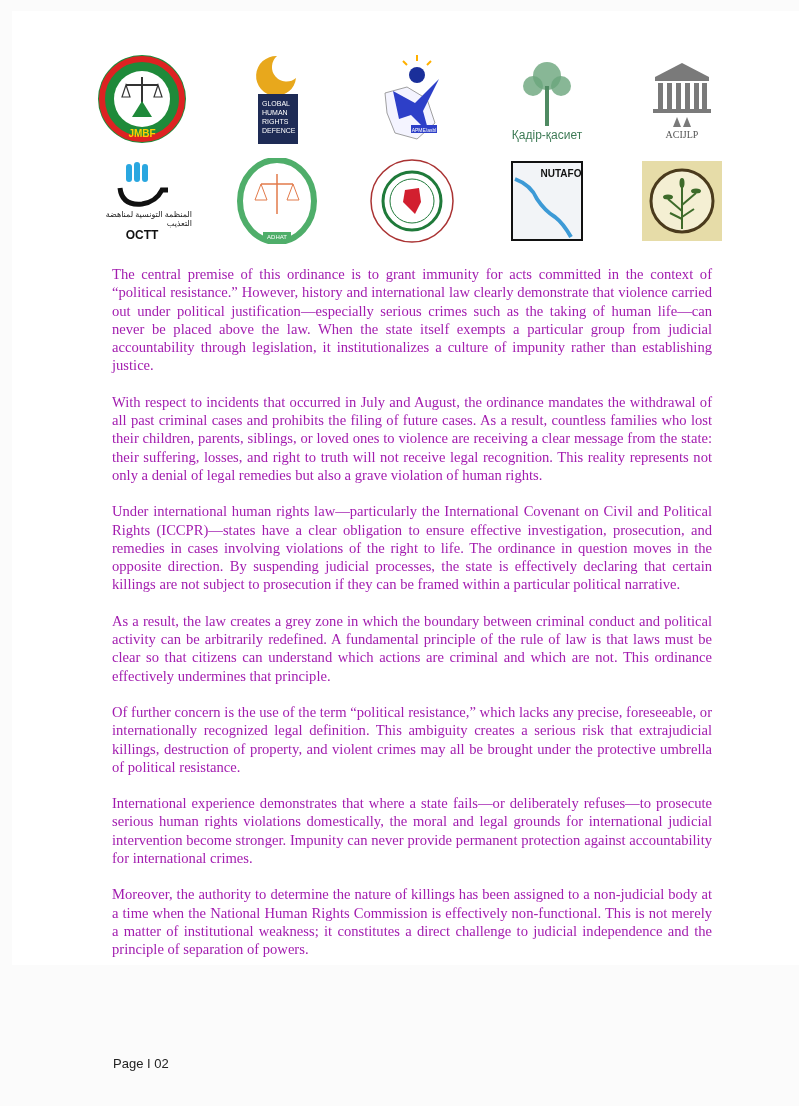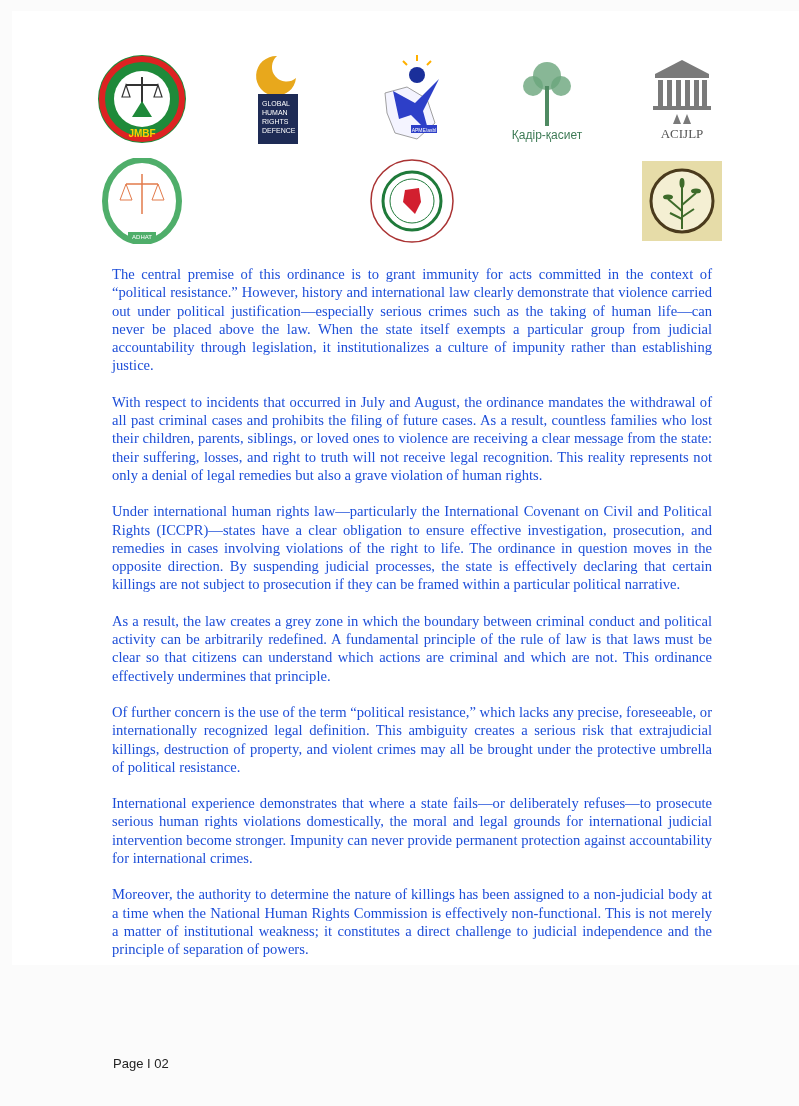--- a/index.html
+++ b/index.html
@@ -3,21 +3,21 @@
 <meta charset="utf-8">
 <style>
   html, body { margin:0; padding:0; }
   body { width:799px; height:1106px; background:#fbfbfb; position:relative; overflow:hidden; }
   .page { position:absolute; left:12px; top:0; width:799px; height:954px; background:#fff;margin-top:11px; }
   .logos { position:absolute; left:80px; top:38px; width:640px; }
   .logo-row { display:flex; justify-content:space-between; align-items:center; height:100px; }
   .logo { width:100px; height:95px; display:flex; align-items:center; justify-content:center; position:relative; }
   .logo svg { display:block; }
   .body-text { position:absolute; left:100px; top:254px; width:600px;
-    font-family:"Liberation Serif", "DejaVu Serif", serif; font-size:14.6px; line-height:18.3px; color:#1d4ed8; text-align:justify; }
+    font-family:"Liberation Serif", "DejaVu Serif", serif; font-size:14.6px; line-height:18.3px; color:#a21caf; text-align:justify; }
   .body-text p { margin:0 0 18px 0; }
   .footer { position:absolute; left:101px; top:1045px; font-family:"Liberation Sans", "DejaVu Sans", sans-serif; font-size:13px; color:#222; }
   .cap { font-family:"Liberation Sans", sans-serif; }
 </style>
 </head>
 <body>
 
 <div class="page">
 
   <div class="logos">
@@ -76,26 +76,36 @@
             <rect x="9" y="24" width="5" height="26"></rect>
               <rect x="18" y="24" width="5" height="26"></rect>
             <rect x="27" y="24" width="5" height="26"></rect>
               <rect x="36" y="24" width="5" height="26"></rect>
             <rect x="45" y="24" width="5" height="26"></rect>
               <rect x="53" y="24" width="5" height="26"></rect>
           </g>
           <rect x="4" y="50" width="58" height="4" fill="#7a7a7a"></rect>
           <path d="M24 68 L28 58 L32 68 Z M34 68 L38 58 L42 68 Z" fill="#7a7a7a"></path>
         </svg>
-        <span class="cap" style="font-size:13px;color:#555;font-family:'Liberation Serif',serif;">ACIJLP</span>
+        <span class="cap" style="font-size:10px;color:#555;font-family:'Liberation Serif',serif;">ACIJLP</span>
       </div>
     </div>
 
     <div class="logo-row" style="margin-top:2px;">
 
+      <div class="logo" style="flex-direction:column;">
+        <svg width="60" height="50" viewBox="0 0 60 50">
+          <rect x="14" y="4" width="6" height="18" rx="3" fill="#2aa7e0"></rect>
+          <rect x="22" y="2" width="6" height="20" rx="3" fill="#2aa7e0"></rect>
+          <rect x="30" y="4" width="6" height="18" rx="3" fill="#2aa7e0"></rect>
+          <path d="M8 28 Q10 46 30 44 Q44 42 50 30 L56 30" fill="none" stroke="#111" stroke-width="5"></path>
+        </svg>
+        <span class="cap" style="font-size:8px;color:#222;direction:rtl;">المنظمة التونسية لمناهضة التعذيب</span>
+        <span class="cap" style="font-size:12px;font-weight:bold;color:#111;">OCTT</span>
+      </div>
 
       <div class="logo">
         <svg width="80" height="86" viewBox="0 0 80 86">
           <ellipse cx="40" cy="43" rx="37" ry="41" fill="#fff" stroke="#4fae6a" stroke-width="6"></ellipse>
           <line x1="40" y1="16" x2="40" y2="56" stroke="#e27a4a" stroke-width="1.5"></line>
           <line x1="24" y1="26" x2="56" y2="26" stroke="#e27a4a" stroke-width="1.5"></line>
           <path d="M18 42 L24 26 L30 42 Z M50 42 L56 26 L62 42 Z" fill="none" stroke="#e27a4a" stroke-width="1"></path>
           <rect x="26" y="74" width="28" height="8" fill="#4fae6a"></rect>
           <text x="40" y="80.5" text-anchor="middle" font-family="Liberation Sans, sans-serif" font-size="6" fill="#fff">ADHAT</text>
         </svg>
@@ -103,20 +113,27 @@
 
       <div class="logo">
         <svg width="86" height="86" viewBox="0 0 86 86">
           <circle cx="43" cy="43" r="41" fill="#fff" stroke="#a33" stroke-width="1.5"></circle>
           <circle cx="43" cy="43" r="29" fill="none" stroke="#1f7a3a" stroke-width="3"></circle>
           <circle cx="43" cy="43" r="22" fill="none" stroke="#1f7a3a" stroke-width="1"></circle>
           <path d="M36 32 L50 30 L52 44 L46 56 L40 50 L34 44 Z" fill="#d21f2f"></path>
         </svg>
       </div>
 
+      <div class="logo">
+        <svg width="72" height="80" viewBox="0 0 72 80">
+          <rect x="1" y="1" width="70" height="78" fill="#f2f4f7" stroke="#111" stroke-width="2"></rect>
+          <path d="M4 18 Q20 24 26 38 Q34 50 44 56 Q52 62 60 76" fill="none" stroke="#3d9ad6" stroke-width="4"></path>
+          <text x="50" y="16" text-anchor="middle" font-family="Liberation Sans, sans-serif" font-size="10" font-weight="bold" fill="#111">NUTAFO</text>
+        </svg>
+      </div>
 
       <div class="logo">
         <svg width="80" height="80" viewBox="0 0 80 80">
           <rect x="0" y="0" width="80" height="80" fill="#e6dca8"></rect>
           <circle cx="40" cy="40" r="31" fill="#f4efd3" stroke="#4a3a1c" stroke-width="3"></circle>
           <line x1="40" y1="24" x2="40" y2="68" stroke="#3e6b2a" stroke-width="2"></line>
           <path d="M40 50 L26 38 M40 44 L54 32 M40 58 L28 52 M40 56 L52 48" stroke="#3e6b2a" stroke-width="2"></path>
           <ellipse cx="26" cy="36" rx="5" ry="2.5" fill="#3e6b2a"></ellipse>
           <ellipse cx="54" cy="30" rx="5" ry="2.5" fill="#3e6b2a"></ellipse>
           <ellipse cx="40" cy="22" rx="2.5" ry="5" fill="#3e6b2a"></ellipse>

